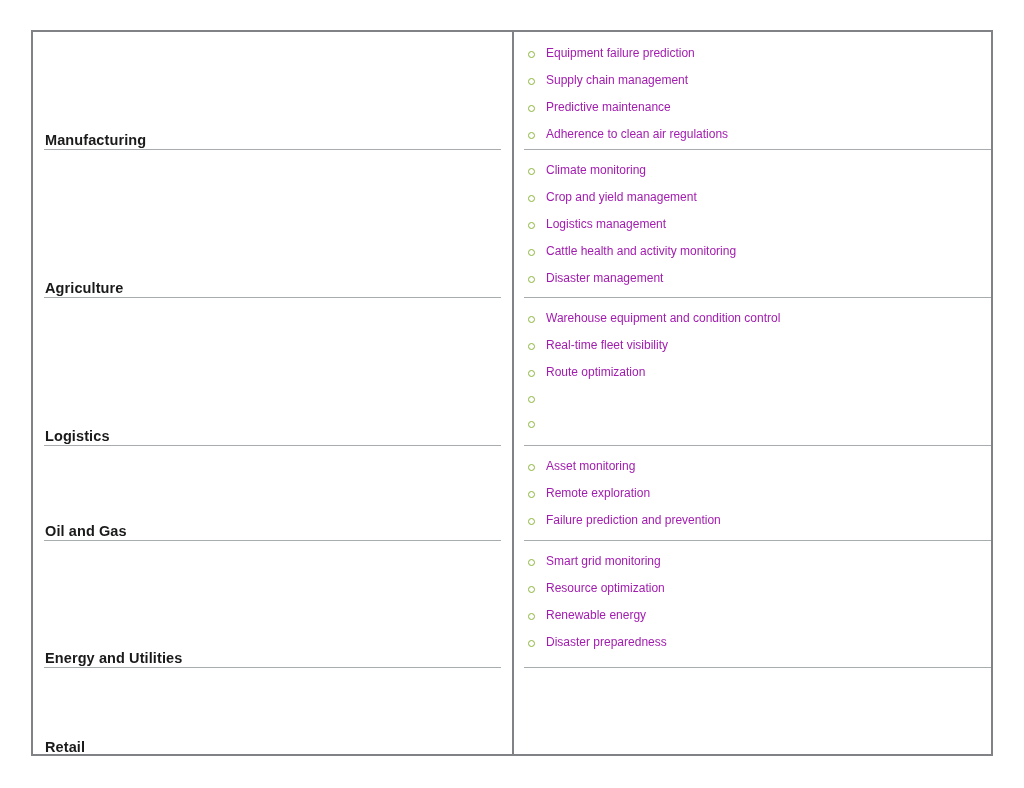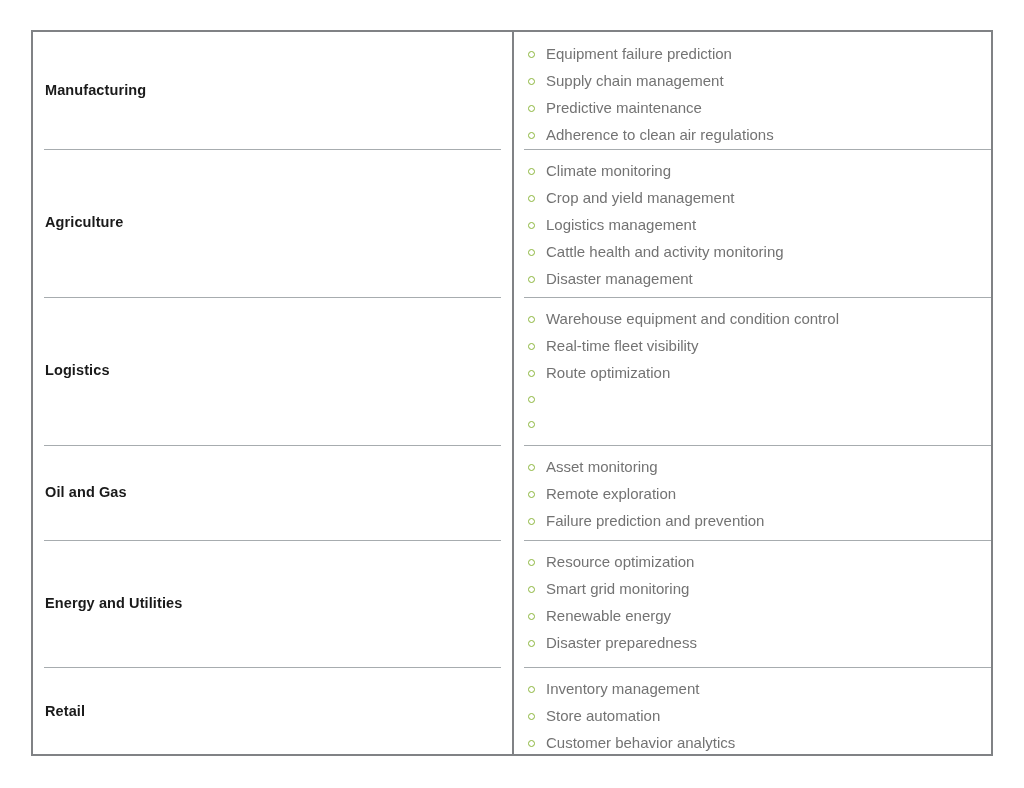--- a/index.html
+++ b/index.html
@@ -60,21 +60,21 @@
     box-sizing: border-box;
     width: 100%;
   }
 
   .cat-cell {
     position: relative;
     width: 481px;
     flex: 0 0 481px;
     box-sizing: border-box;
     display: flex;
-    align-items: center;
+    align-items: flex-end;
     padding-left: 12px;
   }
 
   .cat-label {
     font-size: 14.5px;
     font-weight: bold;
     color: #1a1a1a;
     letter-spacing: 0.1px;
     line-height: 1.2;
   }
@@ -90,22 +90,22 @@
     padding-top: 8px;
     padding-bottom: 8px;
   }
 
   .item {
     position: relative;
     display: flex;
     align-items: flex-end;
     height: 27px;
     padding-left: 18px;
-    font-size: 15px;
-    color: #737373;
+    font-size: 12px;
+    color: #a21caf;
     line-height: 27px;
     white-space: nowrap;
   }
 
   .item .bullet {
     position: absolute;
     left: 0;
     top: 50%;
     width: 5px;
     height: 5px;
@@ -257,55 +257,41 @@
           <div class="seg-left"></div>
           <div class="seg-right"></div>
         </div>
         <div class="row" style="height: 127px;">
           <div class="cat-cell">
             <div class="cat-label">Energy and Utilities</div>
           </div>
           <div class="items-cell">
             <div class="item">
               <span class="bullet"></span>
+              <span>Smart grid monitoring</span>
+            </div>
+            <div class="item">
+              <span class="bullet"></span>
               <span>Resource optimization</span>
             </div>
             <div class="item">
               <span class="bullet"></span>
-              <span>Smart grid monitoring</span>
-            </div>
-            <div class="item">
-              <span class="bullet"></span>
               <span>Renewable energy</span>
             </div>
             <div class="item">
               <span class="bullet"></span>
               <span>Disaster preparedness</span>
             </div>
           </div>
         </div>
         <div class="row-sep" style="position: absolute; top: 635px;">
           <div class="seg-left"></div>
           <div class="seg-right"></div>
         </div>
         <div class="row" style="height: 89px;">
           <div class="cat-cell">
             <div class="cat-label">Retail</div>
-          </div>
-          <div class="items-cell">
-            <div class="item">
-              <span class="bullet"></span>
-              <span>Inventory management</span>
-            </div>
-            <div class="item">
-              <span class="bullet"></span>
-              <span>Store automation</span>
-            </div>
-            <div class="item">
-              <span class="bullet"></span>
-              <span>Customer behavior analytics</span>
-            </div>
           </div>
         </div>
         <div class="col-divider"></div>
     </div>
   </div>
 </div>
 
 </body></html>

